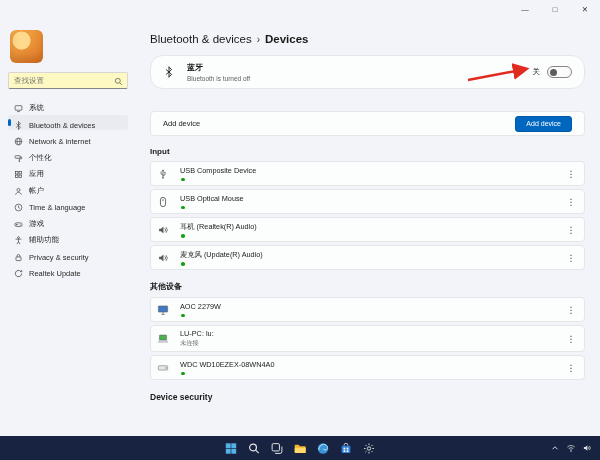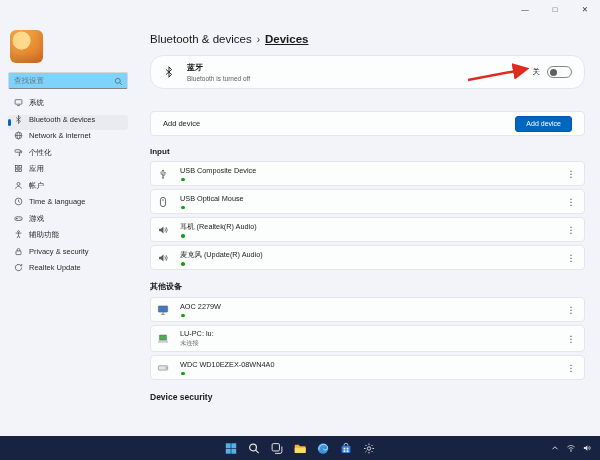--- a/index.html
+++ b/index.html
@@ -17,40 +17,40 @@
   .wc { width:30px; height:18px; display:flex; align-items:center; justify-content:center; font-size:7.5px; color:#333; cursor:default; }
   
   .body-row { display:flex; height:410px; }
   
   .sidebar { width:133px; padding:3px 5px 0 8px; flex:0 0 auto; }
   .avatar { width:33px; height:33px; border-radius:6px; margin:1px 0 9px 2px;
     background: radial-gradient(circle at 35% 32%, #ffd98c 0 28%, rgba(0,0,0,0) 30%),
                 linear-gradient(135deg,#f6ad49,#e07a28);
     box-shadow: inset 0 -6px 8px rgba(120,40,0,.25);
   }
-  .searchbox { position:relative; height:17px; background:#7dd3fc; border:1px solid #d6d6d6; border-bottom-color:#848484;
+  .searchbox { position:relative; height:17px; background:#fef9c3; border:1px solid #d6d6d6; border-bottom-color:#848484;
     border-radius:2px; display:flex; align-items:center; padding:0 15px 0 5px; margin-bottom:9px; }
   .search-input { border:none; outline:none; width:100%; font-size:7.5px; color:#444; background:transparent; font-family:inherit; }
   .search-input::placeholder { color:#707070; }
   .search-icon { position:absolute; right:4px; top:4px; width:9px; height:9px; color:#5f5f5f; }
   .search-icon svg { width:9px; height:9px; display:block; }
   .nav { display:flex; flex-direction:column; gap:1.5px; }
-  .nav-item { position:relative; display:flex; align-items:flex-start; gap:6px; height:15px; padding:0 6px;
+  .nav-item { position:relative; display:flex; align-items:flex-end; gap:6px; height:15px; padding:0 6px;
     border-radius:3px; font-size:7.5px; color:#2a2a2a; cursor:default; }
   .nav-item.selected { background:#e9ebf1; }
   .nav-item.selected::before { content:""; position:absolute; left:0; top:4px; width:2.5px; height:7.5px;
     background:#0067c0; border-radius:2px; }
   .nav-icon { width:9px; height:9px; color:#3c3c3c; flex:0 0 auto; }
   .nav-icon svg { width:9px; height:9px; display:block; }
   
   .main { flex:1; padding:4px 15px 0 17px; position:relative; overflow:hidden; }
   .breadcrumb { margin:3px 0 10px; font-size:11.5px; color:#191919; display:flex; align-items:center; }
   .bc-parent { font-weight:500; }
   .bc-sep { margin:0 5px; font-size:10px; color:#333; }
-  .bc-current { font-weight:700;text-decoration:underline; }
+  .bc-current { font-weight:700; }
   .card { background:#fcfdfd; border:1px solid #e4e6ea; border-radius:4px; display:flex; align-items:center; padding:0 12px; }
   .bt-card { height:34px; margin-bottom:22px;border-radius:13px; }
   .bt-icon { width:12px; height:12px; color:#1b1b1b; margin-right:12px; flex:0 0 auto; }
   .bt-icon svg { width:12px; height:12px; display:block; }
   .bt-title { font-size:8px; font-weight:600; }
   .bt-sub { font-size:6.5px; color:#5f5f5f; margin-top:1.5px; }
   .bt-right { margin-left:auto; display:flex; align-items:center; gap:7px; }
   .toggle-label { font-size:7.5px; }
   .toggle { width:25px; height:12px; border:1px solid #858585; border-radius:7px; position:relative; background:#fbfbfb; display:inline-block; }
   .knob { position:absolute; left:2px; top:1.5px; width:7px; height:7px; border-radius:50%; background:#5d5d5d; }

